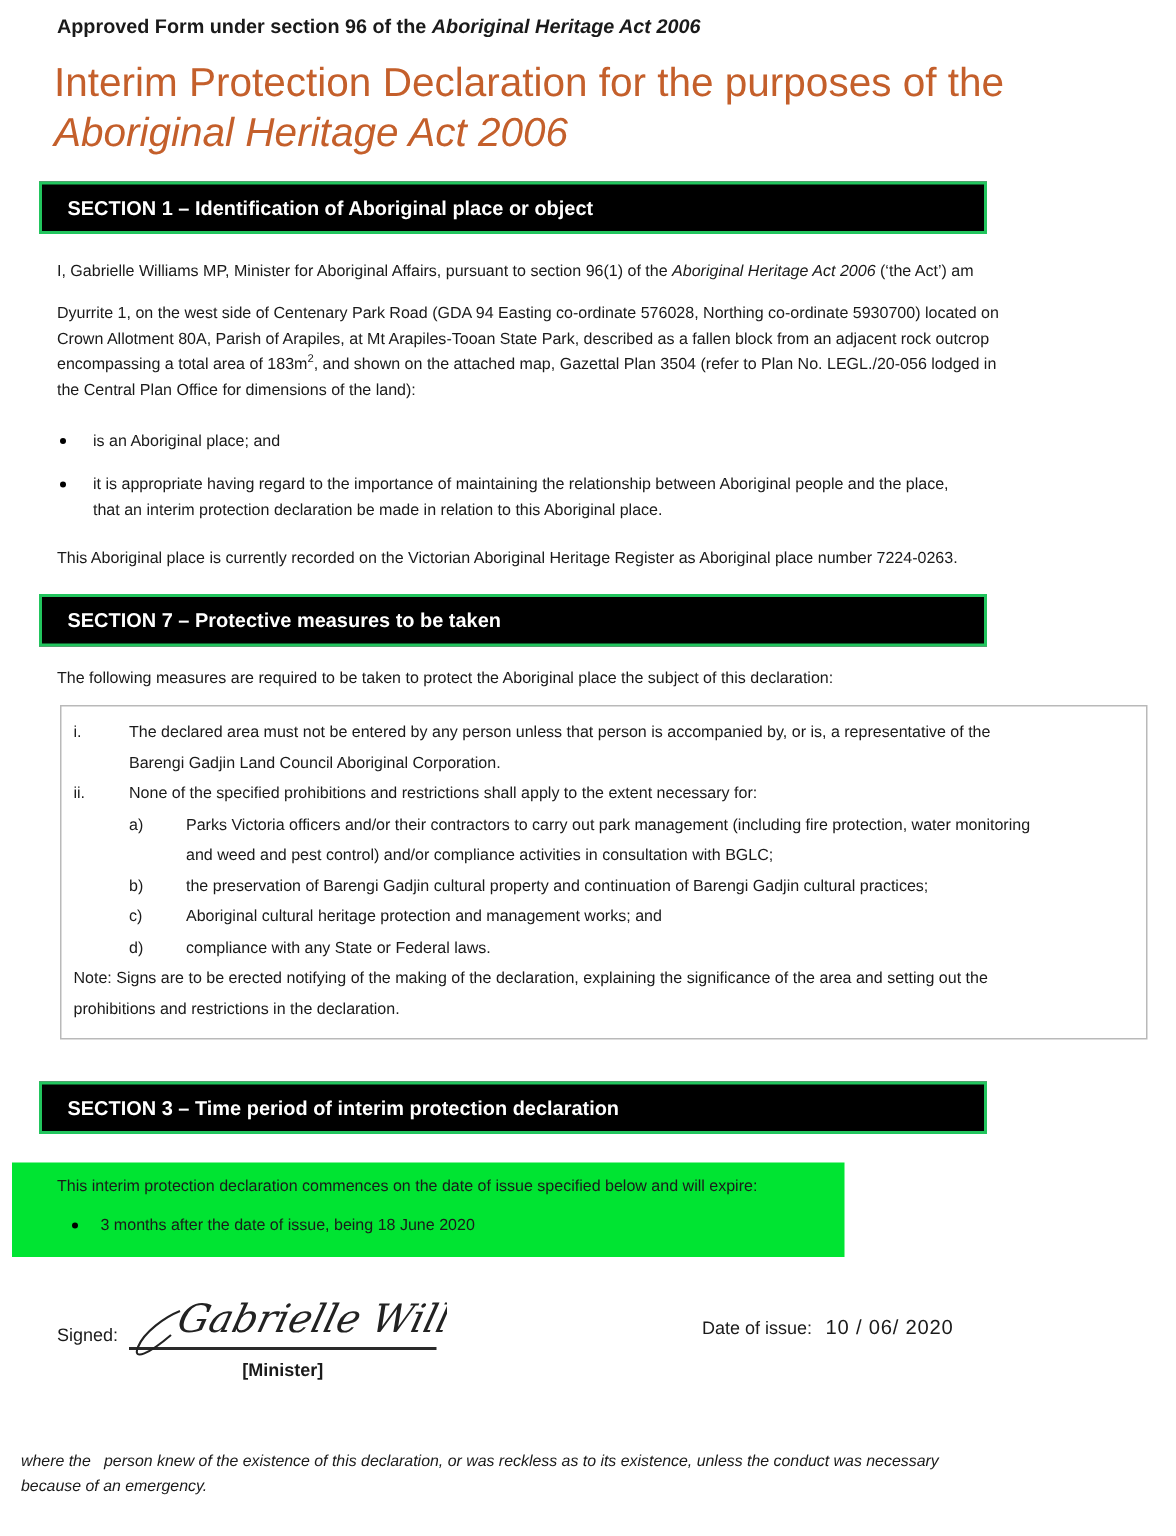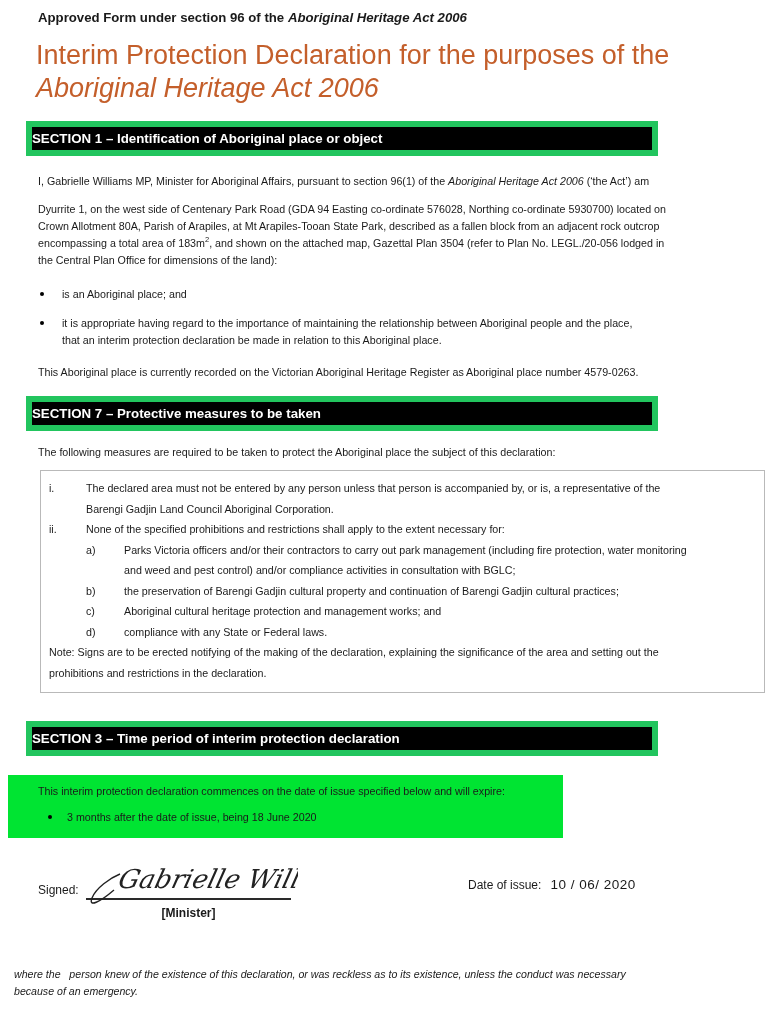--- a/index.html
+++ b/index.html
@@ -8,21 +8,21 @@
   .line { white-space:pre; line-height:17px; }
 
   .approved { margin:10px 0 0 38px; font-size:13.2px; font-weight:bold; line-height:16px; white-space:pre; }
   .approved .act-ital { font-style:italic; }
 
   .doc-title { margin:13px 0 0 36px; font-size:27px; line-height:33px; color:var(--title_orange,#c45f2b); font-weight:normal; }
   .doc-title .t2 { font-style:italic; }
 
   .section-bar { margin:0 0 0 26px; width:632px; height:35px; background:var(--section_bar_bg,#000);
                  color:var(--section_bar_text,#fff); font-weight:bold; font-size:13.3px;
-                 display:flex; align-items:center; border:6px solid #22c55e; }
+                 display:flex; align-items:center; padding-left:17px; border:2px solid #22c55e; }
   .bar1 { margin-top:16px; }
   .bar2 { margin-top:15px; }
   .bar3 { margin-top:28px; }
 
   .para { margin-left:38px; margin-right:14px; }
   .p-intro { margin-top:17px; }
   .p-loc { margin-top:11px; }
   .ital { font-style:italic; }
   sup { font-size:7.5px; vertical-align:super; line-height:0; }
 
@@ -100,21 +100,21 @@
   <div class="bullet-row">
     <span class="dot"></span>
     <div class="bullet-text">
       <div class="line">it is appropriate having regard to the importance of maintaining the relationship between Aboriginal people and the place,</div>
       <div class="line">that an interim protection declaration be made in relation to this Aboriginal place.</div>
     </div>
   </div>
 </div>
 
 <div class="para register">
-  <div class="line">This Aboriginal place is currently recorded on the Victorian Aboriginal Heritage Register as Aboriginal place number 4579-0263.</div>
+  <div class="line">This Aboriginal place is currently recorded on the Victorian Aboriginal Heritage Register as Aboriginal place number 7224-0263.</div>
 </div>
 
 <div class="section-bar bar2">
     <span>SECTION 7 – Protective measures to be taken</span>
   </div>
 
 <div class="para measures-intro">
   <div class="line">The following measures are required to be taken to protect the Aboriginal place the subject of this declaration:</div>
 </div>
 

